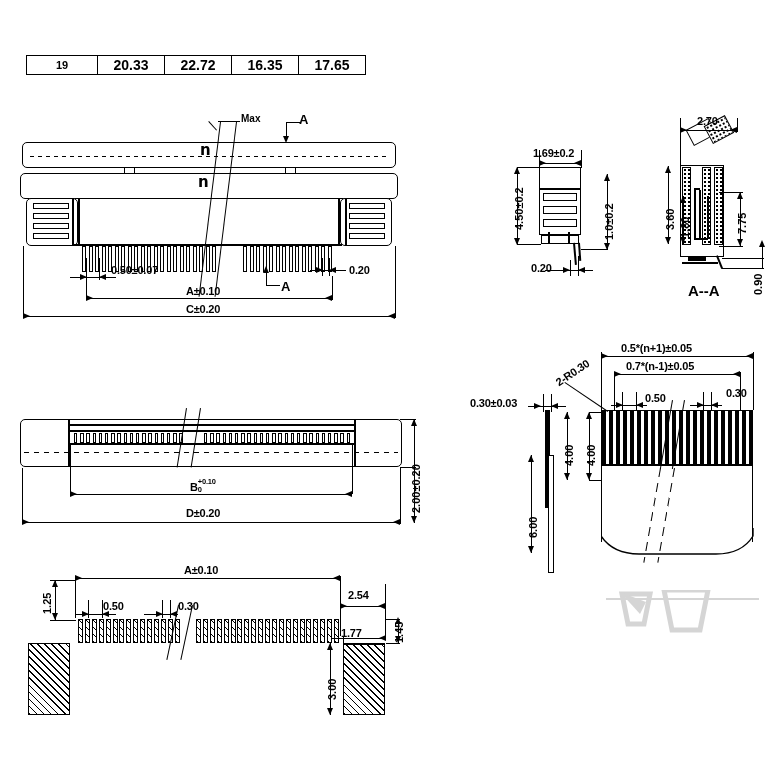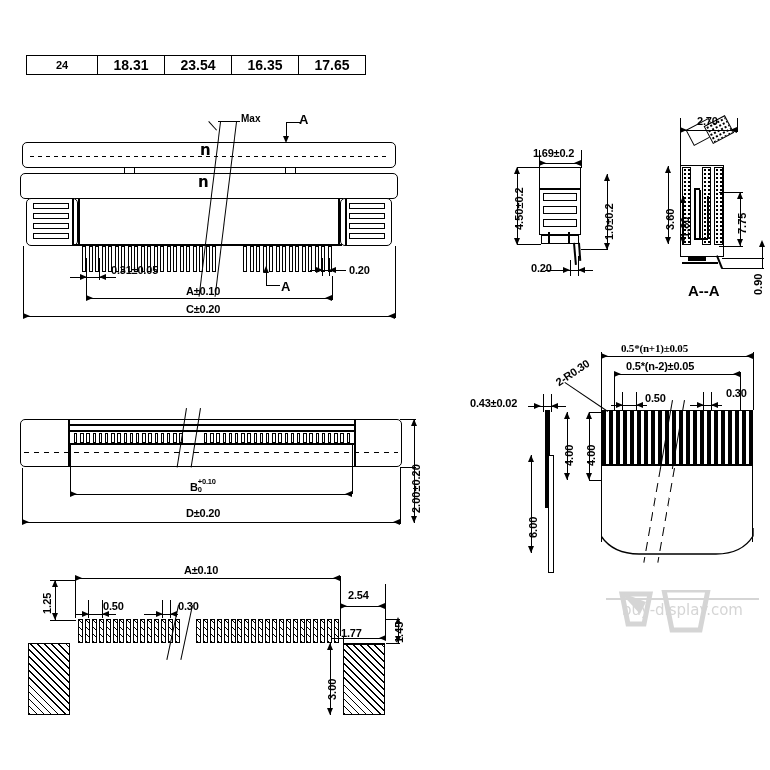--- a/index.html
+++ b/index.html
@@ -69,23 +69,23 @@
   #er-mark{position:absolute;left:616px;top:590px;width:96px;height:56px;}
 </style>
 </head>
 <body>
 
 <div id="stage">
 
   <table class="spec-table">
     <tbody>
     <tr class="val">
-      <td class="c0">24</td>
-      <td class="cx">18.31</td>
-      <td class="cx">23.54</td>
+      <td class="c0">19</td>
+      <td class="cx">20.33</td>
+      <td class="cx">22.72</td>
       <td class="cx">16.35</td>
       <td class="cx">17.65</td>
     </tr>
   </tbody>
     </table>
 
   <div>
 
     <div class="boxr" style="left:22px;top:142px;width:374px;height:26px;"></div>
 
@@ -173,21 +173,21 @@
     <div class="ln vl" style="left:266px;top:268px;height:17px;"></div>
     <div class="arrowU" style="left:263px;top:266px;"></div>
     <div class="ln hl" style="left:266px;top:285px;width:14px;"></div>
     <div class="lbl" style="left:281px;top:280px;">A</div>
 
     <div class="ln vl" style="left:86px;top:258px;height:22px;"></div>
     <div class="ln vl" style="left:99px;top:258px;height:22px;"></div>
     <div class="ln hl" style="left:70px;top:277px;width:46px;"></div>
     <div class="arrowR" style="left:80px;top:274px;"></div>
     <div class="arrowL" style="left:99px;top:274px;"></div>
-    <div class="dim" style="left:111px;top:265px;">0.31±0.05</div>
+    <div class="dim" style="left:111px;top:265px;">0.50±0.07</div>
 
     <div class="ln vl" style="left:322px;top:258px;height:18px;"></div>
     <div class="ln vl" style="left:329px;top:258px;height:18px;"></div>
     <div class="ln hl" style="left:310px;top:270px;width:36px;"></div>
     <div class="arrowR" style="left:316px;top:267px;"></div>
     <div class="arrowL" style="left:329px;top:267px;"></div>
     <div class="dim" style="left:349px;top:265px;">0.20</div>
 
     <div class="ln vl" style="left:86px;top:280px;height:20px;"></div>
     <div class="ln vl" style="left:332px;top:276px;height:24px;"></div>
@@ -501,49 +501,49 @@
     <div class="brk" style="left:672px;top:400px;height:70px;transform:rotate(10deg);"></div>
     <div class="brk" style="left:684px;top:400px;height:70px;transform:rotate(10deg);"></div>
     <div class="brkdash" style="left:660px;top:468px;height:96px;transform:rotate(10deg);"></div>
     <div class="brkdash" style="left:674px;top:468px;height:96px;transform:rotate(10deg);"></div>
 
     <div class="ln vl" style="left:601px;top:352px;height:58px;"></div>
     <div class="ln vl" style="left:753px;top:352px;height:58px;"></div>
     <div class="ln hl" style="left:601px;top:356px;width:152px;"></div>
     <div class="arrowR" style="left:601px;top:353px;"></div>
     <div class="arrowL" style="left:746px;top:353px;"></div>
-    <div class="dim" style="left:621px;top:343px;font-family:Liberation Serif, serif;">0.5*(n+1)±0.05</div>
+    <div class="dim" style="left:621px;top:343px;">0.5*(n+1)±0.05</div>
 
     <div class="ln vl" style="left:614px;top:372px;height:38px;"></div>
     <div class="ln vl" style="left:740px;top:372px;height:38px;"></div>
     <div class="ln hl" style="left:614px;top:374px;width:126px;"></div>
     <div class="arrowR" style="left:614px;top:371px;"></div>
     <div class="arrowL" style="left:733px;top:371px;"></div>
-    <div class="dim" style="left:626px;top:361px;">0.5*(n-2)±0.05</div>
+    <div class="dim" style="left:626px;top:361px;">0.7*(n-1)±0.05</div>
 
     <div class="ln vl" style="left:622px;top:392px;height:18px;"></div>
     <div class="ln vl" style="left:636px;top:392px;height:18px;"></div>
     <div class="ln hl" style="left:611px;top:405px;width:36px;"></div>
     <div class="arrowR" style="left:616px;top:402px;"></div>
     <div class="arrowL" style="left:636px;top:402px;"></div>
     <div class="dim" style="left:645px;top:393px;">0.50</div>
 
     <div class="ln vl" style="left:703px;top:392px;height:18px;"></div>
     <div class="ln vl" style="left:711px;top:392px;height:18px;"></div>
     <div class="ln hl" style="left:690px;top:405px;width:32px;"></div>
     <div class="arrowR" style="left:697px;top:402px;"></div>
     <div class="arrowL" style="left:711px;top:402px;"></div>
     <div class="dim" style="left:726px;top:388px;">0.30</div>
 
     <div class="ln vl" style="left:543px;top:394px;height:18px;"></div>
     <div class="ln vl" style="left:551px;top:394px;height:18px;"></div>
     <div class="ln hl" style="left:528px;top:406px;width:38px;"></div>
     <div class="arrowR" style="left:534px;top:403px;"></div>
     <div class="arrowL" style="left:551px;top:403px;"></div>
-    <div class="dim" style="left:470px;top:398px;">0.43±0.02</div>
+    <div class="dim" style="left:470px;top:398px;">0.30±0.03</div>
 
     <div class="ln" style="left:565px;top:382px;width:52px;height:1px;background:#000;transform:rotate(34deg);transform-origin:left top;"></div>
     <div class="dim" style="left:554px;top:379px;transform:rotate(-34deg);transform-origin:left top;">2-R0.30</div>
 
     <div class="ln vl" style="left:531px;top:455px;height:98px;"></div>
     <div class="arrowU" style="left:528px;top:455px;"></div>
     <div class="arrowD" style="left:528px;top:546px;"></div>
     <div class="dimv" style="left:528px;top:538px;">6.00</div>
 
     <div class="ln vl" style="left:567px;top:412px;height:68px;"></div>
@@ -560,16 +560,15 @@
   </div>
 
 
   <svg id="er-mark" viewBox="0 0 96 56">
     <path d="M6,4 L34,4 L28,34 L12,34 Z" fill="none" stroke="#d5d5d5" stroke-width="5"></path>
     <path d="M4,2 L30,12 L24,24 Z" fill="#d5d5d5"></path>
     <path d="M48,0 L92,0 L84,40 L56,40 Z" fill="none" stroke="#d5d5d5" stroke-width="5"></path>
   </svg>
   <div id="er-logo">
     <div class="er-rule"></div>
-    <div class="er-sub">buy-display.com</div>
   </div>
 
 </div>
 
 </body></html>

